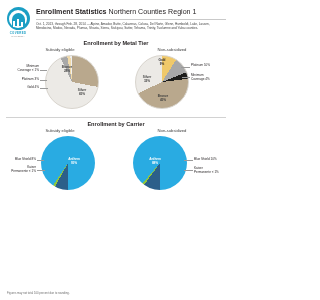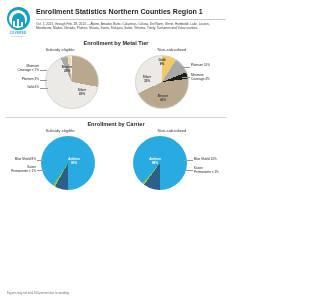--- a/index.html
+++ b/index.html
@@ -89,21 +89,21 @@
     font-size: 7.1px;
     line-height: 9px;
     color: #231f20;
     white-space: nowrap;
   }
   .title-strong {
     font-weight: bold;
     text-align: center;
   }
   .title-light {
-    font-weight: bold;
+    font-weight: normal;
   }
   .title-rule {
     border-bottom: 0.5px solid #c9c9c9;
     margin: 1.5px 0 2px 0;
   }
   .subtitle {
     font-size: 3.15px;
     line-height: 4.1px;
     color: #3f3f3f;
   }

